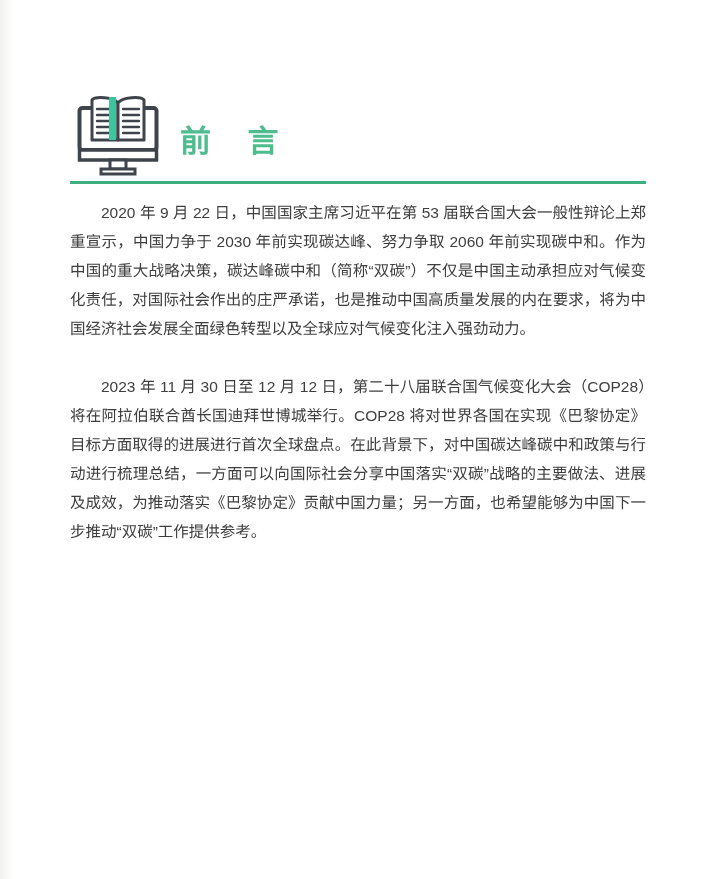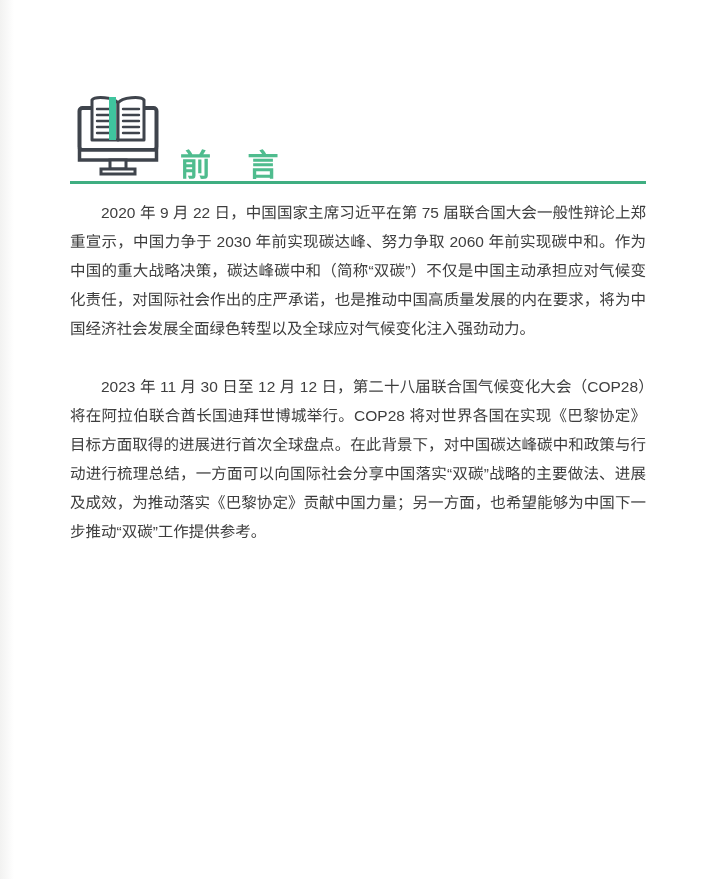--- a/index.html
+++ b/index.html
@@ -40,21 +40,20 @@
   .page-title {
     position: absolute;
     left: 110px;
     top: 34px;
     font-size: 31px;
     font-weight: bold;
     color: #4fbc8e;
     letter-spacing: 14px;
     line-height: 1;
     white-space: nowrap;
-    margin-top: 24px;
   }
   .title-rule {
     position: absolute;
     left: 70px;
     top: 181px;
     width: 576px;
     height: 3px;
     background: #3fae81;
   }
   .body-text {
@@ -113,17 +112,17 @@
 
       <rect x="33" y="3" width="7" height="43" fill="#3fc49e"></rect>
     </svg>
 
     <div class="page-title">前 言</div>
   </div>
 
   <div class="title-rule"></div>
 
   <div class="body-text">
-    <p>2020 年 9 月 22 日，中国国家主席习近平在第 75 届联合国大会一般性辩论上郑重宣示，中国力争于 2030 年前实现碳达峰、努力争取 2060 年前实现碳中和。作为中国的重大战略决策，碳达峰碳中和（简称“双碳”）不仅是中国主动承担应对气候变化责任，对国际社会作出的庄严承诺，也是推动中国高质量发展的内在要求，将为中国经济社会发展全面绿色转型以及全球应对气候变化注入强劲动力。</p>
+    <p>2020 年 9 月 22 日，中国国家主席习近平在第 53 届联合国大会一般性辩论上郑重宣示，中国力争于 2030 年前实现碳达峰、努力争取 2060 年前实现碳中和。作为中国的重大战略决策，碳达峰碳中和（简称“双碳”）不仅是中国主动承担应对气候变化责任，对国际社会作出的庄严承诺，也是推动中国高质量发展的内在要求，将为中国经济社会发展全面绿色转型以及全球应对气候变化注入强劲动力。</p>
     <p>2023 年 11 月 30 日至 12 月 12 日，第二十八届联合国气候变化大会（COP28）将在阿拉伯联合酋长国迪拜世博城举行。COP28 将对世界各国在实现《巴黎协定》目标方面取得的进展进行首次全球盘点。在此背景下，对中国碳达峰碳中和政策与行动进行梳理总结，一方面可以向国际社会分享中国落实“双碳”战略的主要做法、进展及成效，为推动落实《巴黎协定》贡献中国力量；另一方面，也希望能够为中国下一步推动“双碳”工作提供参考。</p>
   </div>
 
 </div>
 
 </body></html>

